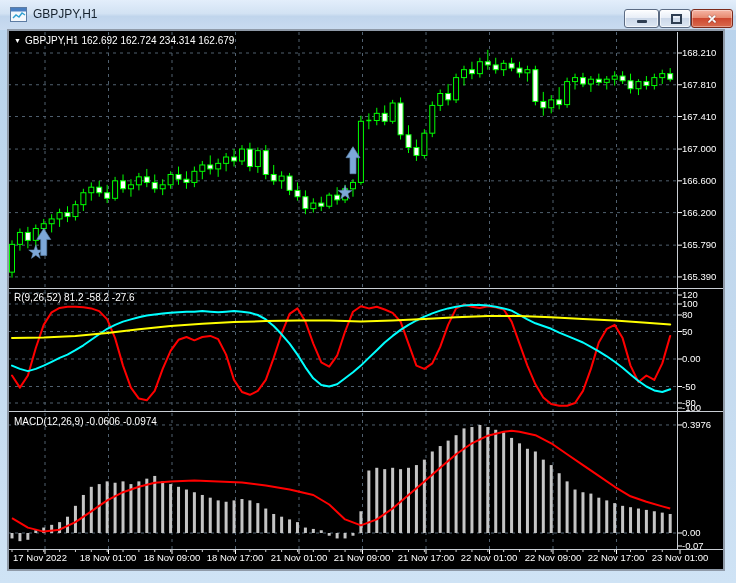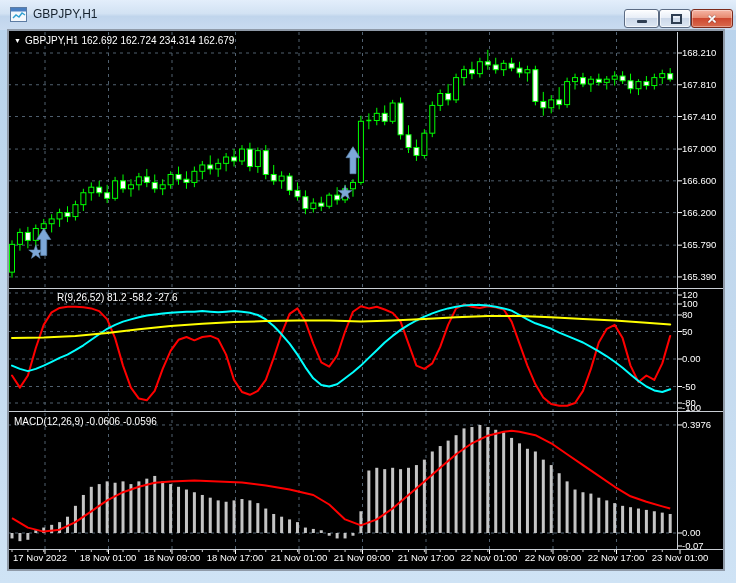--- a/index.html
+++ b/index.html
@@ -47,21 +47,21 @@
   .chartbox{
     position:absolute;left:8px;top:30px;width:716px;height:540px;
     background:#000;outline:1px solid #8f9aa8;
   }
   .overlay{
     position:absolute;color:#fff;font-size:10px;white-space:pre;z-index:3;
     font-family:"Liberation Sans", sans-serif;
   }
   #info-line{left:6px;top:5px;}
   #info-line .tri{font-size:7px;vertical-align:1px;margin-right:4px;}
-  #r-label{left:6px;top:262px;margin-left:43px;}
+  #r-label{left:6px;top:262px;}
   #macd-label{left:6px;top:386px;}
   svg{position:absolute;left:0;top:0;z-index:1;}
 </style>
 </head>
 <body>
 
 <div class="app">
 
   <div class="titlebar">
     <svg class="titlebar-icon" width="17" height="15" viewBox="0 0 17 15">
@@ -510,16 +510,16 @@
         <text x="291" y="531" fill="#FFFFFF" font-size="9.5" font-family="&quot;Liberation Sans&quot;,sans-serif" text-anchor="middle">21 Nov 01:00</text>
         <text x="354" y="531" fill="#FFFFFF" font-size="9.5" font-family="&quot;Liberation Sans&quot;,sans-serif" text-anchor="middle">21 Nov 09:00</text>
         <text x="418" y="531" fill="#FFFFFF" font-size="9.5" font-family="&quot;Liberation Sans&quot;,sans-serif" text-anchor="middle">21 Nov 17:00</text>
         <text x="481" y="531" fill="#FFFFFF" font-size="9.5" font-family="&quot;Liberation Sans&quot;,sans-serif" text-anchor="middle">22 Nov 01:00</text>
         <text x="545" y="531" fill="#FFFFFF" font-size="9.5" font-family="&quot;Liberation Sans&quot;,sans-serif" text-anchor="middle">22 Nov 09:00</text>
         <text x="608" y="531" fill="#FFFFFF" font-size="9.5" font-family="&quot;Liberation Sans&quot;,sans-serif" text-anchor="middle">22 Nov 17:00</text>
         <text x="672" y="531" fill="#FFFFFF" font-size="9.5" font-family="&quot;Liberation Sans&quot;,sans-serif" text-anchor="middle">23 Nov 01:00</text>
       </svg>
     <div class="overlay" id="info-line"><span class="tri">▼</span><span>GBPJPY,H1</span><span> </span><span>162.692 162.724 234.314 162.679</span></div>
     <div class="overlay" id="r-label">R(9,26,52) 81.2 -58.2 -27.6</div>
-    <div class="overlay" id="macd-label">MACD(12,26,9) -0.0606 -0.0596</div>
+    <div class="overlay" id="macd-label">MACD(12,26,9) -0.0606 -0.0974</div>
   </div>
 
 </div>
 
 </body></html>

